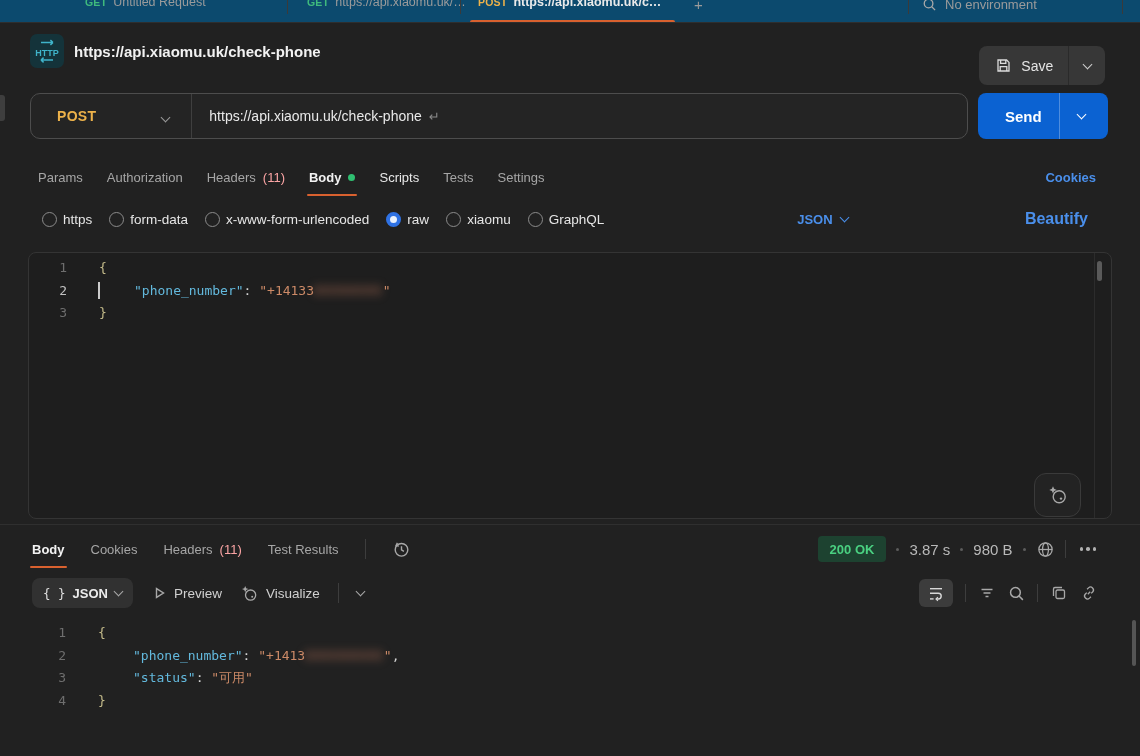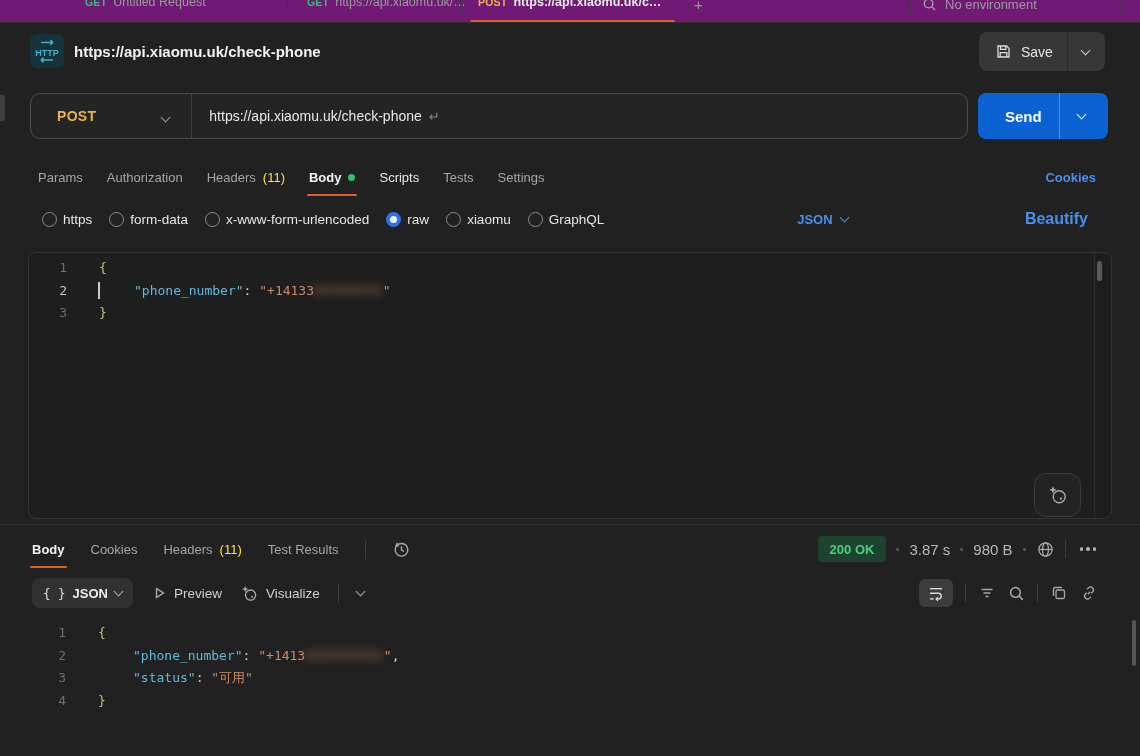--- a/index.html
+++ b/index.html
@@ -14,38 +14,38 @@
   .vl { width:1px; background:#3d3d3d; }
   .chev {
     display:inline-block; width:7px; height:7px;
     border-right:1.6px solid currentColor; border-bottom:1.6px solid currentColor;
     transform:rotate(45deg); margin-top:-3px;
   }
   .sep-dot { width:3px; height:3px; border-radius:50%; background:#5c5c5c; }
 
   
   .topbar { position:absolute; left:0; top:0; width:1140px; height:23px;
-    background:#701a75; border-bottom:1px solid #2e2e2e; overflow:hidden; }
+    background:#0c4a6e; border-bottom:1px solid #2e2e2e; overflow:hidden; }
   .ttab { position:absolute; top:-5px; white-space:nowrap; font-size:12.5px; color:#9b9b9b; cursor:pointer; }
   .ttab .tmethod { font-size:10.5px; font-weight:bold; margin-right:6px; letter-spacing:.2px; }
   .tmethod.get { color:#3fba7d; } .tmethod.post { color:#edb24a; }
   .ttab.active { color:#eaeaea; font-weight:bold; }
   .tdiv { position:absolute; top:0; width:1px; height:14px; background:#3a3a3a; }
   .tab-underline { position:absolute; top:20px; height:3px; background:#d9612f; border-radius:2px 2px 0 0; }
   .tplus { position:absolute; top:-4px; color:#9b9b9b; font-size:15px; cursor:pointer; }
   .envbox { position:absolute; top:-3px; left:922px; display:flex; gap:8px; align-items:center; color:#9b9b9b; cursor:pointer; }
 
   
   .req-header { position:absolute; left:0; top:23px; width:1140px; height:57px; }
   .http-badge { position:absolute; left:30px; top:11px; width:34px; height:34px;
     background:#14333a; border-radius:7px; display:flex; align-items:flex-start; justify-content:center; }
   .req-title { position:absolute; left:74px; top:0; height:57px; display:flex; align-items:center;
     font-size:15px; font-weight:bold; color:#f2f2f2; }
-  .save-btn { position:absolute; left:979px; top:9px; width:126px; height:39px;
-    background:#373737; border-radius:8px; display:flex; align-items:center; color:#e4e4e4; cursor:pointer; }
+  .save-btn { position:absolute; left:979px; top:23px; width:126px; height:39px;
+    background:#373737; border-radius:8px; display:flex; align-items:center; color:#e4e4e4; cursor:pointer;justify-content:space-between; }
   .save-btn .lab { font-size:14px; margin-left:9px; }
   .save-btn .vl { height:39px; margin-left:14px; background:#2a2a2a; }
   .save-btn .chev-zone { width:36px; display:flex; justify-content:center; color:#cfcfcf; }
 
   
   .url-bar { position:absolute; left:30px; top:93px; width:938px; height:46px;
     background:#242424; border:1px solid #4d4d4d; border-radius:10px;
     display:flex; align-items:center; }
   .url-bar .method { margin-left:26px; color:#edb24a; font-weight:bold; font-size:14px; letter-spacing:.3px; cursor:pointer; }
   .url-bar .mchev { margin-left:66px; color:#9a9a9a; cursor:pointer; }
@@ -58,21 +58,21 @@
   .send-btn .vl { height:46px; margin-left:17px; background:rgba(255,255,255,.28); }
   .send-btn .chev-zone { width:44px; display:flex; justify-content:center; }
 
   
   .req-tabs { position:absolute; left:0; top:158px; width:1140px; height:38px;
     display:flex; align-items:center; padding-left:38px; gap:24px; }
   .rtab { position:relative; height:38px; display:flex; align-items:center; gap:7px;
     color:#a6a6a6; font-size:13px; cursor:pointer; white-space:nowrap; }
   .rtab.bright { color:#e9e9e9; }
   .rtab.active { color:#f2f2f2; font-weight:bold; }
-  .rtab .count { color:#fde047; }
+  .rtab .count { color:#fca5a5; }
   .rtab .gdot { width:7px; height:7px; border-radius:50%; background:#2fbf71; }
   .rtab .bottom-line { position:absolute; left:-2px; right:-2px; bottom:0; height:2.5px; background:#d9612f; border-radius:2px; }
   .cookies-link { position:absolute; right:44px; top:158px; height:38px; display:flex; align-items:center;
     color:#4a8feb; font-weight:bold; font-size:13px; cursor:pointer; }
 
   
   .radio-row { position:absolute; left:0; top:201px; width:1140px; height:36px;
     display:flex; align-items:center; padding-left:42px; gap:17px; }
   .radio-item { display:flex; align-items:center; gap:6px; cursor:pointer; color:#e6e6e6; font-size:13.5px; white-space:nowrap; }
   .radio { width:15px; height:15px; border-radius:50%; border:1.5px solid #8b8b8b; }

